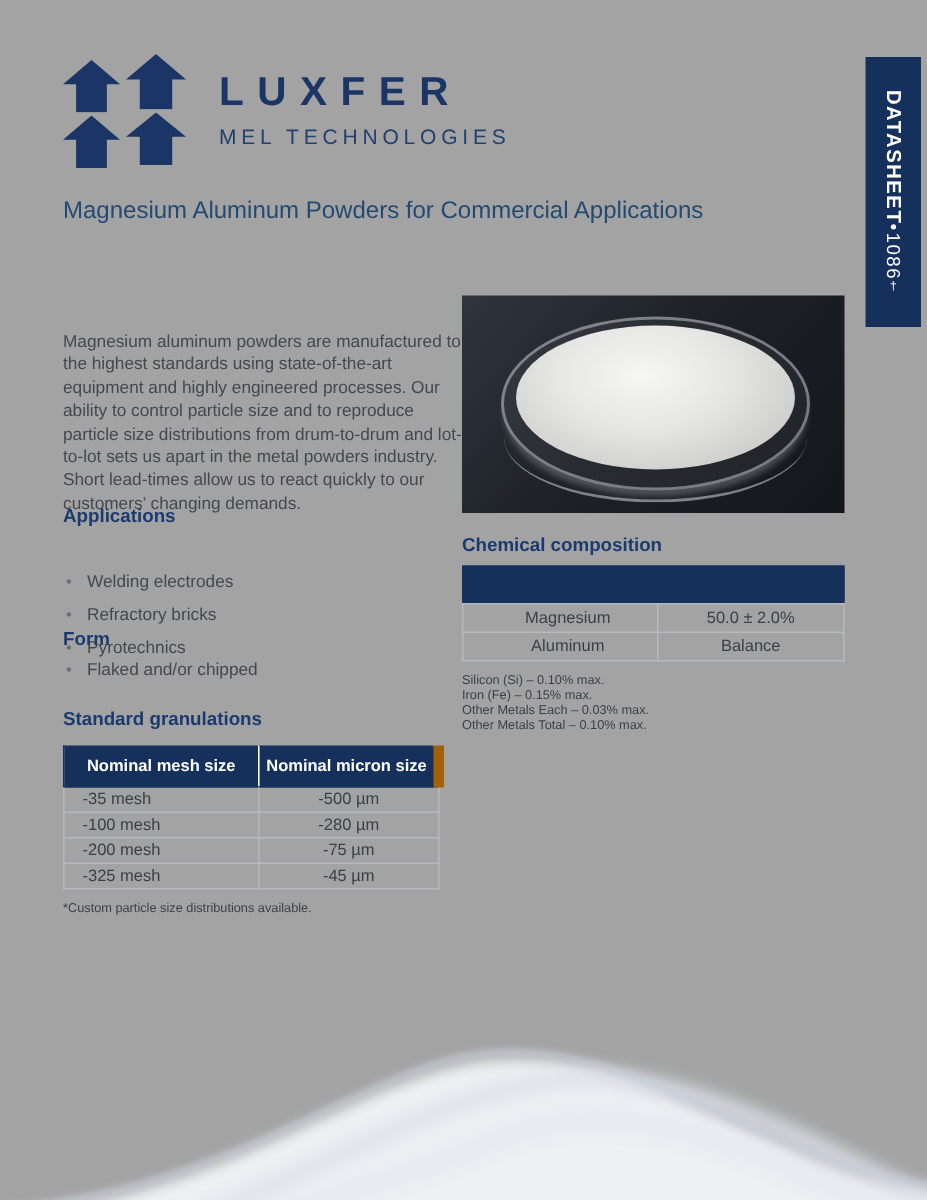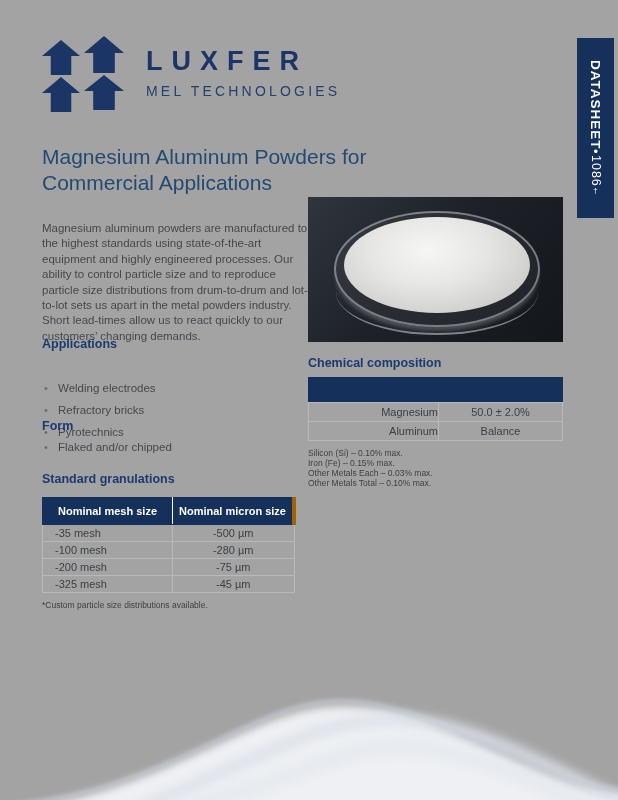--- a/index.html
+++ b/index.html
@@ -35,22 +35,22 @@
     writing-mode:vertical-rl;
     display:flex; align-items:center; justify-content:center;
     letter-spacing:1px; white-space:nowrap;
   }
   .banner .lbl { font-weight:bold; font-size:13.5px; }
   .banner .sep { font-size:13px; margin:0 1px; }
   .banner .num { font-weight:400; font-size:12.5px; }
   .banner sup { font-size:8px; }
   
   .title {
-    position:absolute; left:42px; top:144px; width:430px;
-    font-size:21px; line-height:26px; color:#234a73; font-weight:400;
+    position:absolute; left:42px; top:128px; width:430px;
+    font-size:16px; line-height:26px; color:#234a73; font-weight:400;
   }
   
   .intro {
     position:absolute; left:42px; top:221px; width:266px;
     font-size:11.5px; line-height:15.4px; color:#44484d;
   }
   .sec-heading { font-size:12.5px; font-weight:bold; color:#1b3a70; }
   .h-applications { position:absolute; left:42px; top:337px; }
   .h-form         { position:absolute; left:42px; top:419px; }
   .h-granulations { position:absolute; left:42px; top:472px; }
@@ -68,21 +68,21 @@
   
   .gran-table {
     position:absolute; left:42px; top:497px; width:254px;
     border-collapse:collapse; font-size:11px; color:#3c4045;
   }
   .gran-table th {
     background:#16305c; color:#ffffff; font-weight:bold; font-size:11px;
     height:27px; text-align:center; border:1px solid #16305c;
     border-right:1px solid #ffffff;
   }
-  .gran-table th:last-child { border-right:4px solid #a16207; }
+  .gran-table th:last-child { border-right:7px solid #a16207; }
   .gran-table td {
     border:1px solid #b7babd; height:17px; padding:0;
   }
   .gran-table td.c1 { width:130px; padding-left:12px; text-align:left; }
   .gran-table td.c2 { text-align:center; }
   .gran-footnote {
     position:absolute; left:42px; top:600px; font-size:8.5px; color:#3c4045;
   }
   
   .photo {
@@ -110,21 +110,21 @@
   
   .chem-header-bar {
     position:absolute; left:308px; top:377px; width:255px; height:25px;
     background:#16305c; border:1px solid #16305c;
   }
   .chem-table {
     position:absolute; left:308px; top:402px; width:255px;
     border-collapse:collapse; font-size:11px; color:#3c4045;
   }
   .chem-table td { border:1px solid #b7babd; height:19px; }
-  .chem-table td.c1 { width:130px; padding-left:10px; text-align:right; }
+  .chem-table td.c1 { width:130px; padding-left:10px; text-align:center; }
   .chem-table td.c2 { text-align:center;margin-left:28px; }
   .chem-notes {
     position:absolute; left:308px; top:448px;
     font-size:8.5px; line-height:10px; color:#3c4045;
   }
   
   .waves { position:absolute; left:0; top:640px; width:618px; height:160px; }
 </style>
 </head>
 <body>

